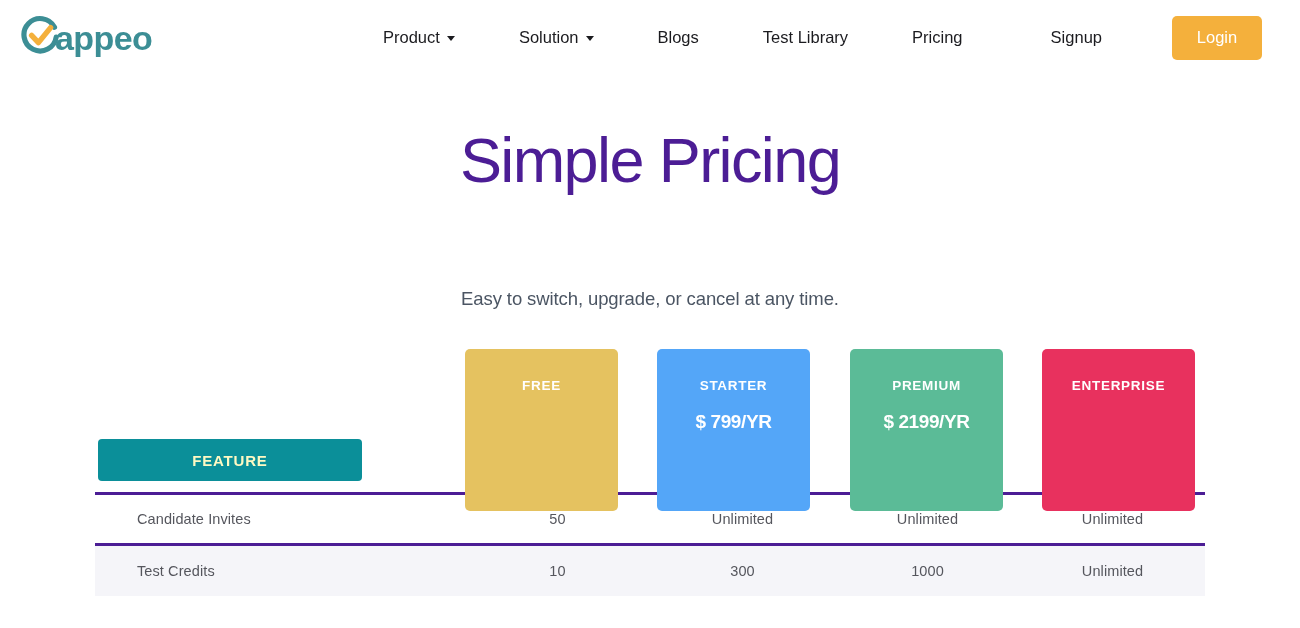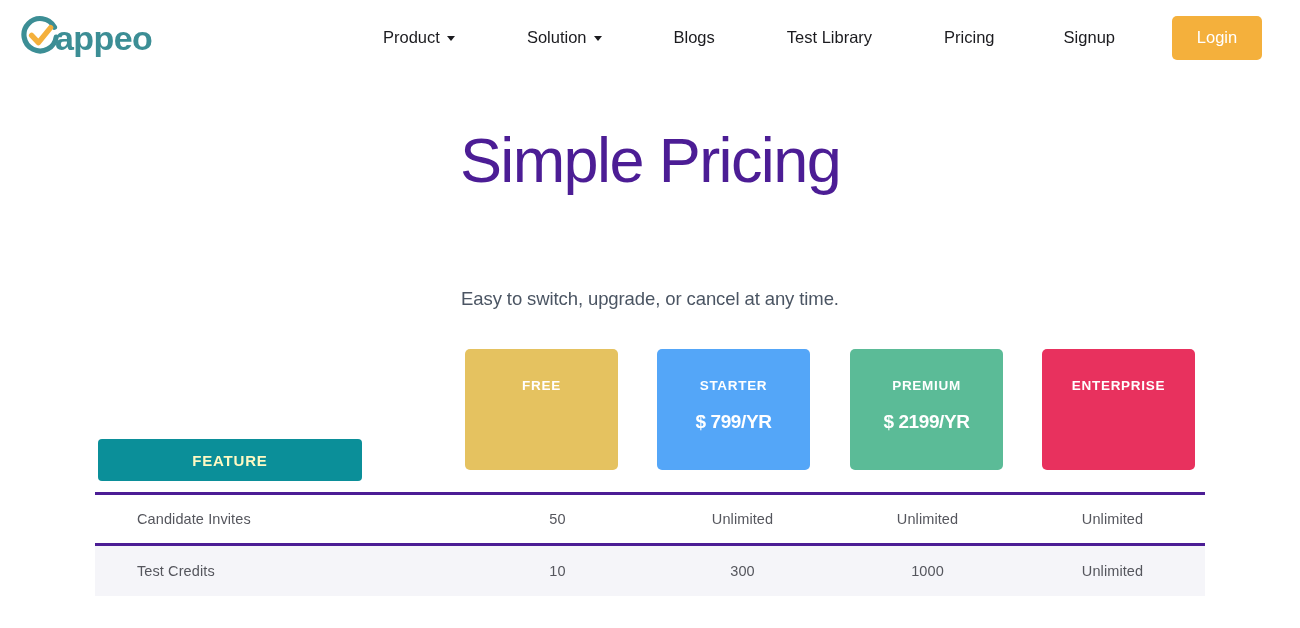--- a/index.html
+++ b/index.html
@@ -50,21 +50,21 @@
     top: 1px;
   }
 
   .nav-links {
     position: absolute;
     left: 355px;
     top: 0;
     height: 75px;
     display: flex;
     align-items: center;
-    gap: 16px;
+    gap: 8px;
     list-style: none;
   }
   .nav-item {
     display: flex;
     align-items: center;
     padding: 0 28px;
     font-size: 16.5px;
     color: #1b1b1f;
     text-decoration: none;
     white-space: nowrap;
@@ -82,21 +82,21 @@
     top: 1px;
   }
 
   .nav-right {
     position: absolute;
     right: 38px;
     top: 0;
     height: 75px;
     display: flex;
     align-items: center;
-    gap: 0;
+    gap: 13px;
   }
   .signup-link {
     font-size: 16.5px;
     color: #1b1b1f;
     text-decoration: none;
     cursor: pointer;
     margin-right: 57px;
     white-space: nowrap;
   }
   .login-btn {
@@ -147,21 +147,21 @@
   }
 
   .plan-cards {
     position: relative;
     height: 137px;
   }
   .plan-card {
     position: absolute;
     top: 0;
     width: 153px;
-    height: 121px;
+    height: 162px;
     border-radius: 5px;
     color: #ffffff;
     text-align: center;
     padding-top: 30px;
     user-select: none;
     cursor: pointer;
   }
   .plan-card .plan-name {
     font-size: 13.5px;
     font-weight: 700;

